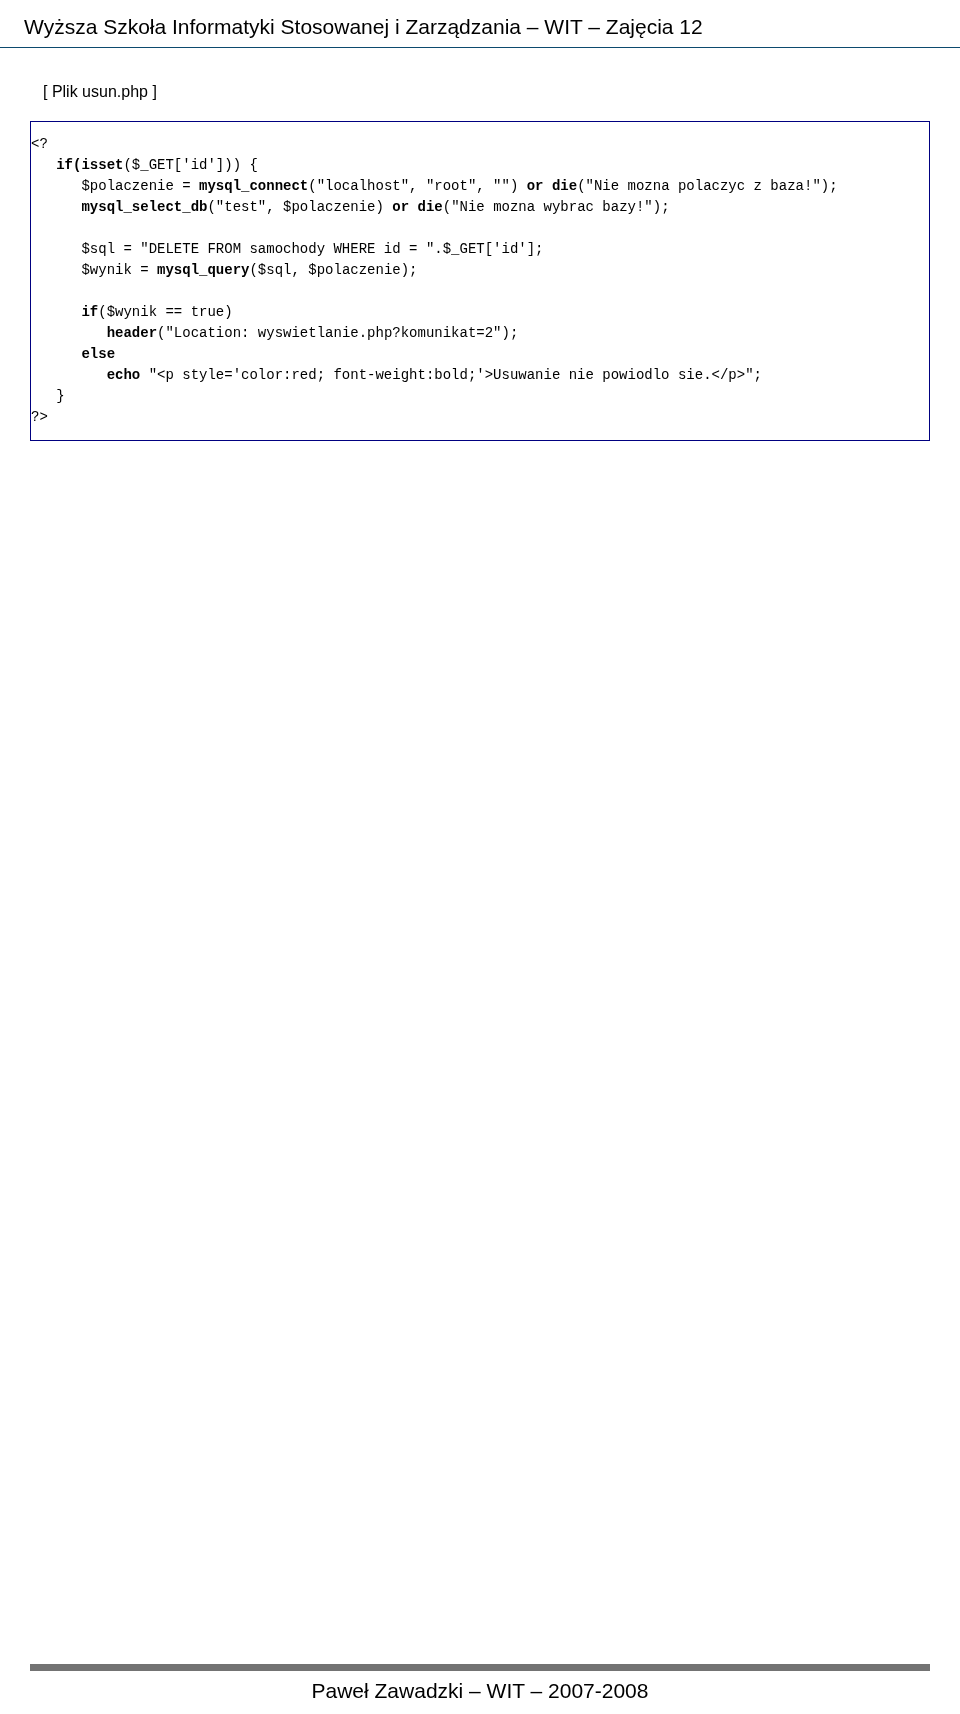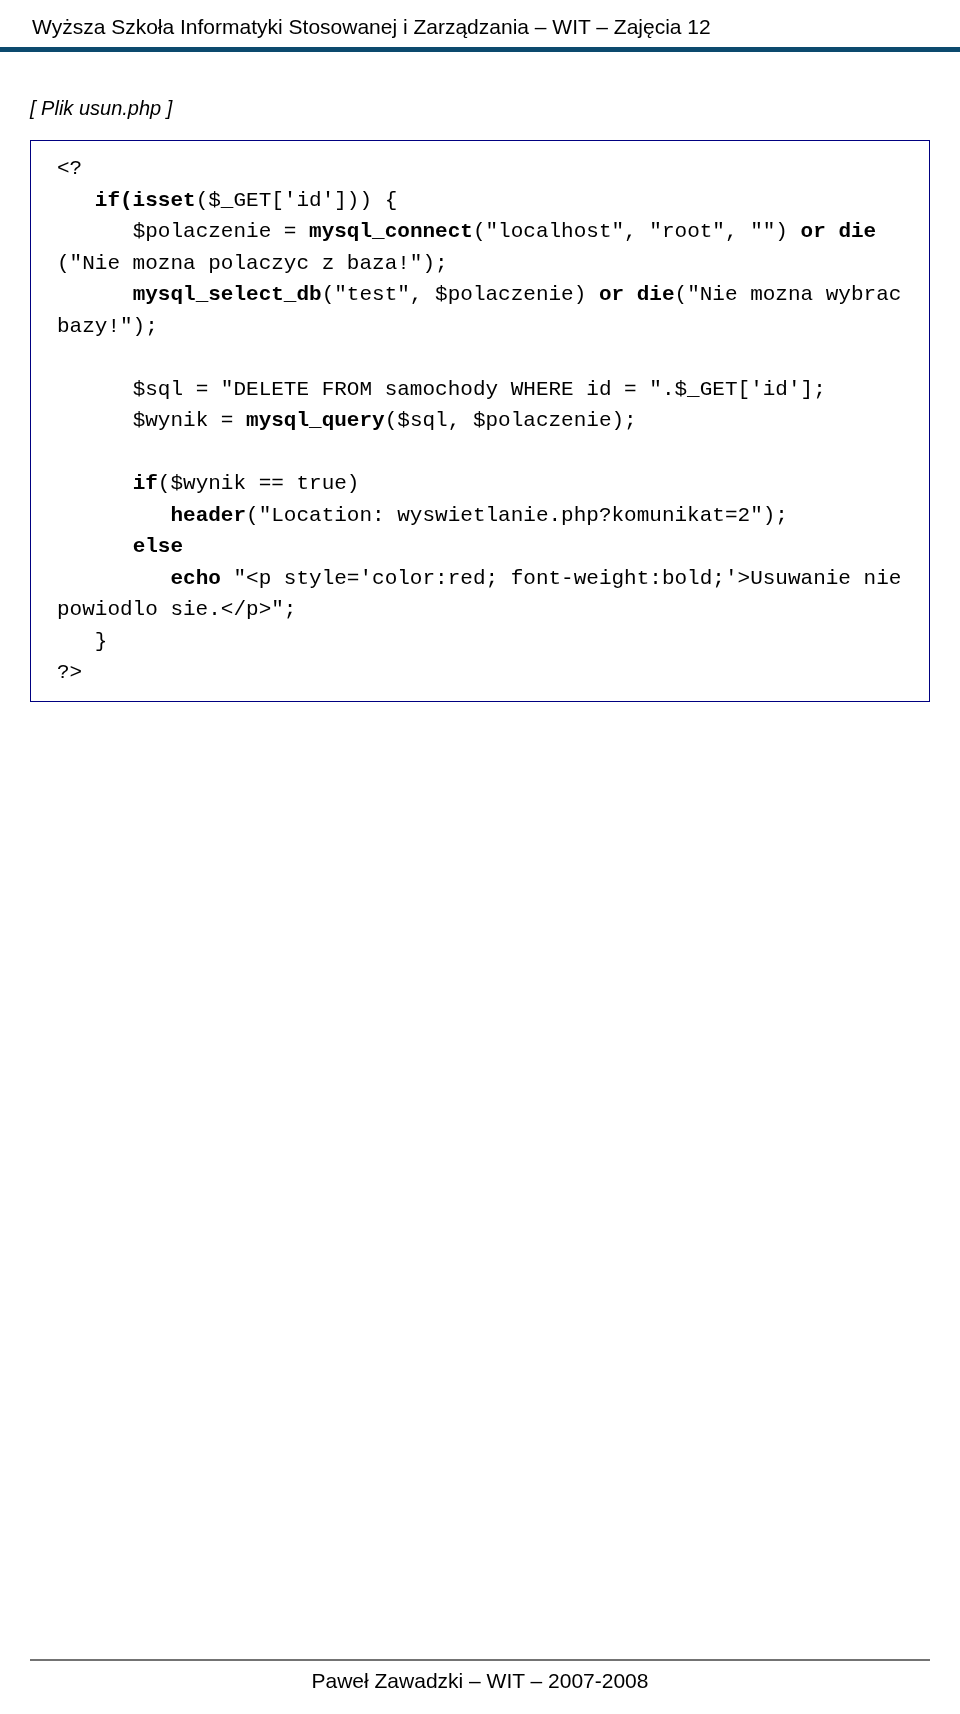--- a/index.html
+++ b/index.html
@@ -10,57 +10,57 @@
     body {
       width: 960px;
       height: 1714px;
       background: #ffffff;
       font-family: Verdana, Geneva, sans-serif;
       color: #000000;
       position: relative;
     }
     .header {
       font-size: 21px;
-      padding: 15px 30px 8px 32px;
-      border-bottom: 5px solid #0c4a6e;
-      margin-bottom: 45px;
+      padding: 15px 30px 8px 24px;
+      border-bottom: 1px solid #0c4a6e;
+      margin-bottom: 35px;
     }
     .content {
       padding: 0 30px;
     }
     .section-title {
       font-size: 23px;
       font-weight: bold;
       margin-bottom: 18px;
     }
     .file-label {
-      font-size: 20px;
-      font-style: italic;
+      font-size: 16px;
       margin-bottom: 20px;
+      margin-left: 13px;
     }
     .code-box {
       border: 1.5px solid #000080;
-      padding: 12px 26px;
+      padding: 12px 0;
       font-family: "Courier New", Courier, monospace;
-      font-size: 21px;
+      font-size: 14px;
       line-height: 1.5;
       white-space: pre-wrap;
       word-break: break-all;
     }
     .code-box .b {
       font-weight: bold;
     }
     .footer {
       position: absolute;
       bottom: 0;
       left: 0;
       right: 0;
       text-align: center;
-      padding: 8px 0 21px 0;
-      border-top: 2px solid #737373;
+      padding: 8px 0 11px 0;
+      border-top: 7px solid #737373;
       font-size: 21px;
       margin: 0 30px;
     }
   </style>
 </head>
 <body>
 
 <div class="header">Wyższa Szkoła Informatyki Stosowanej i Zarządzania – WIT – Zajęcia 12</div>
 
 <div class="content">

